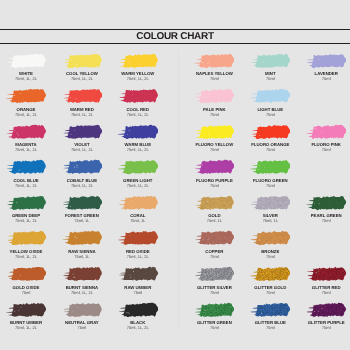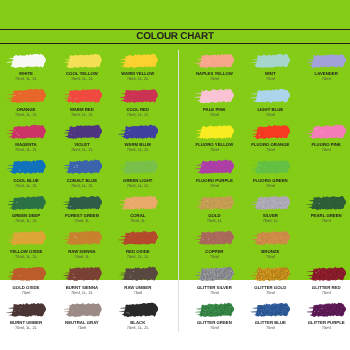--- a/index.html
+++ b/index.html
@@ -1,19 +1,19 @@
 <!DOCTYPE html>
 <html><head>
 <meta charset="utf-8">
 <title>Colour Chart</title>
 <style>
   html,body{margin:0;padding:0;}
   body{width:350px;height:350px;background:#ffffff;font-family:"Liberation Sans",sans-serif;overflow:hidden;
        -webkit-font-smoothing:antialiased;text-rendering:geometricPrecision;}
-  .page{position:relative;width:350px;height:280px;background:#84cc16;}
+  .page{position:relative;width:350px;height:350px;background:#e5e5e5;}
   .rule{position:absolute;left:0;width:350px;height:1px;background:#231f20;}
   .rule.top{top:29px;}
   .rule.bot{top:43px;}
   .title{position:absolute;left:0;right:0;top:30px;height:13px;text-align:center;
     font-size:10px;font-weight:bold;letter-spacing:-0.3px;color:#231f20;line-height:13px;
     -webkit-font-smoothing:antialiased;transform:translateZ(0);}
   .vdiv{position:absolute;left:178px;top:49.5px;width:1px;height:282px;background:#e0e0e0;}
   .grid{position:absolute;inset:0;}
   .cell{position:absolute;}
   .sw{position:absolute;left:0;top:0;display:block;width:40px;height:16px;}

